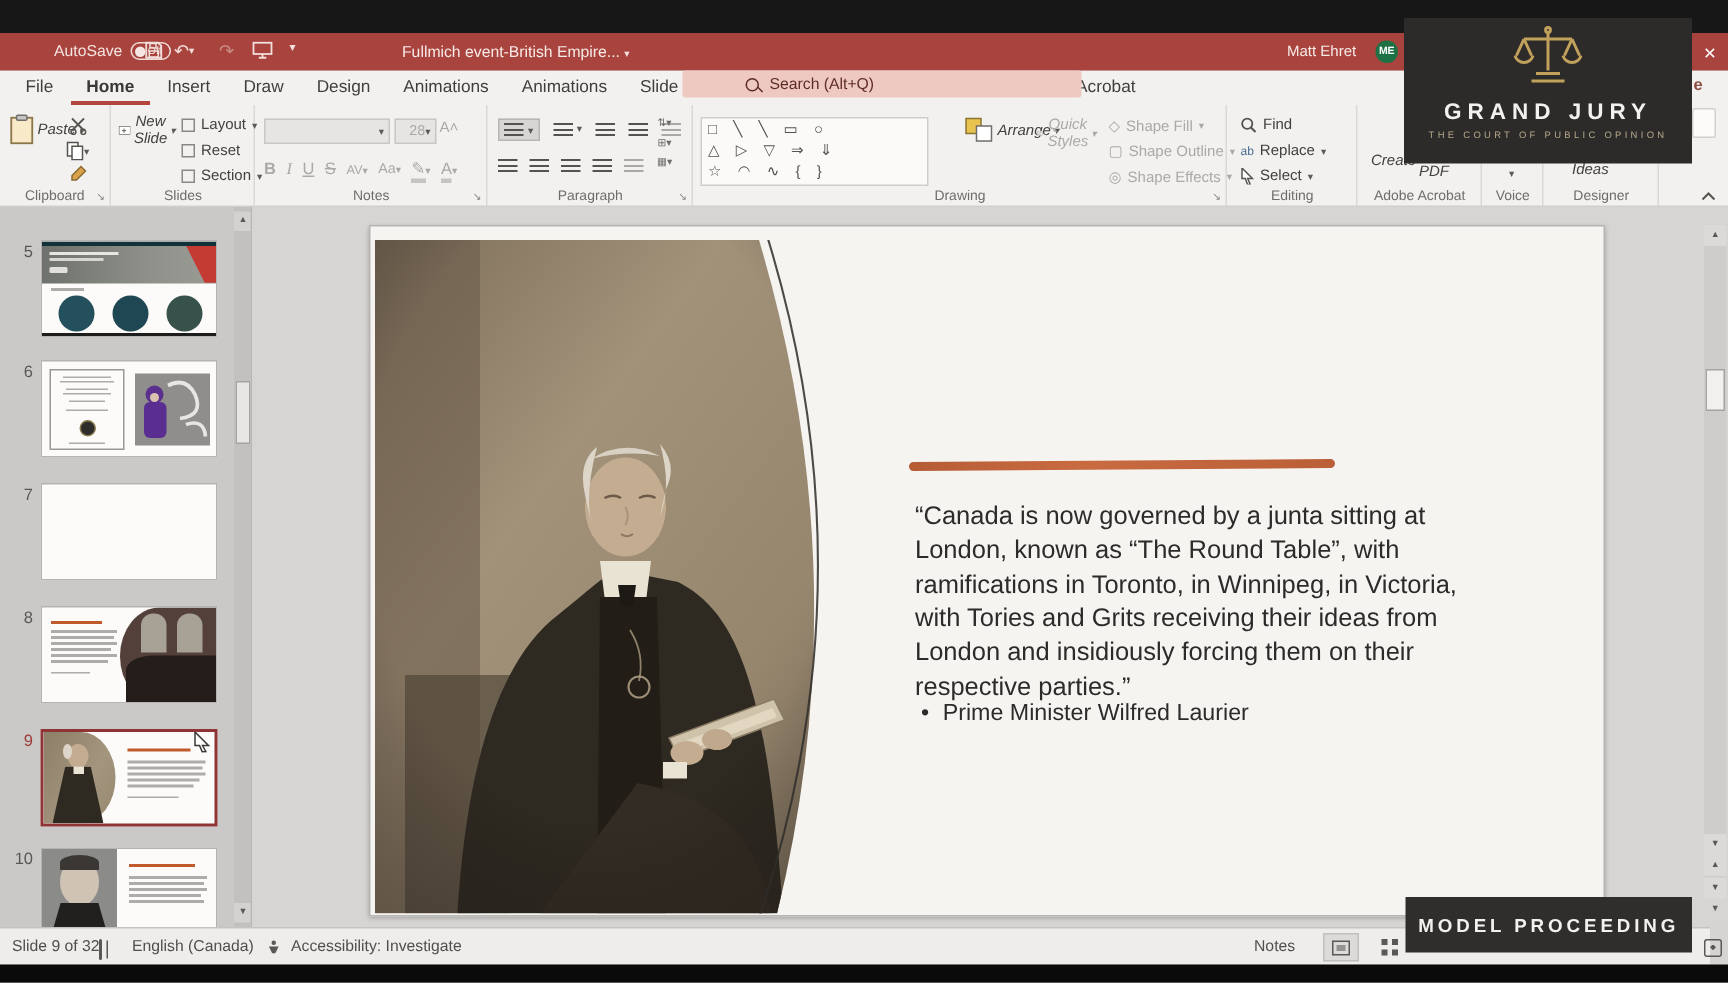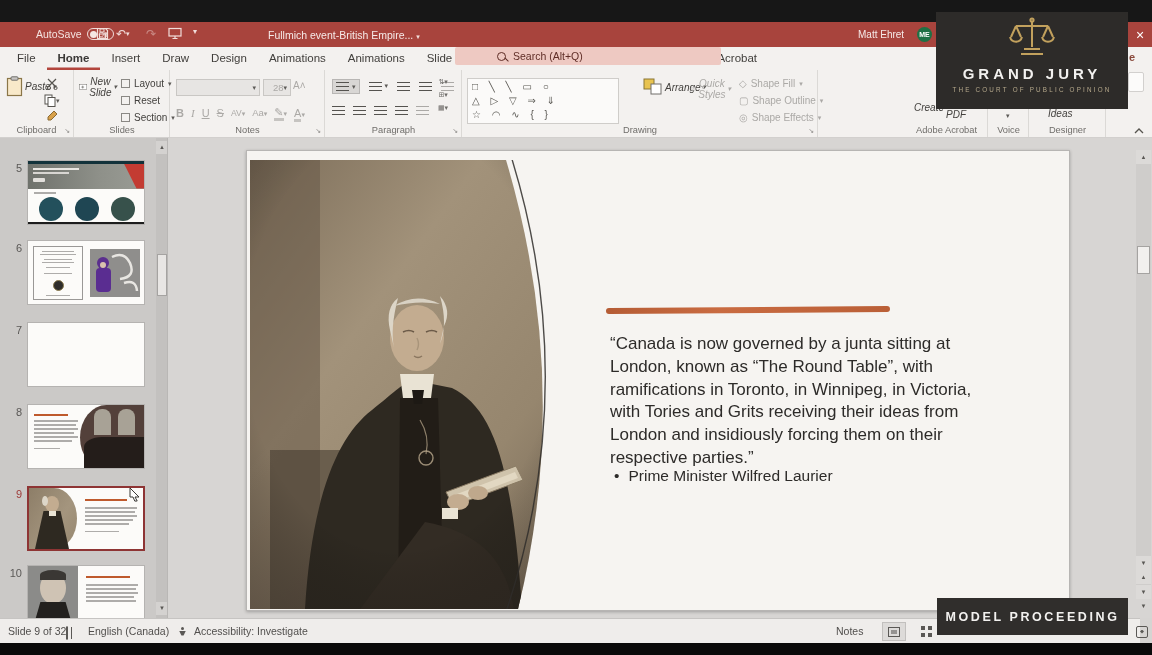--- a/index.html
+++ b/index.html
@@ -330,20 +330,42 @@
         </div>
       <div class="minirow smallbtn disabled" style="left:276px; top:42px;">
           <span>◎</span>
           <span>Shape Effects</span>
           <span class="dd">▾</span>
         </div>
       <span class="glabel">Drawing</span>
       <span class="launcher">↘</span>
     </div>
 
+    <div class="group" style="left:819px; width:86px;">
+      <div class="minirow smallbtn" style="left:8px; top:8px;">
+        <svg width="11" height="11" viewBox="0 0 11 11">
+            <circle cx="4.5" cy="4.5" r="3.4" fill="none" stroke="#56544f" stroke-width="1.2"></circle>
+            <path d="M7 7l3 3" stroke="#56544f" stroke-width="1.4"></path>
+          </svg>
+        <span>Find</span>
+      </div>
+      <div class="minirow smallbtn" style="left:8px; top:25px;">
+        <span style="color:#4a6e96; font-size:8px;">ab</span>
+        <span>Replace</span>
+          <span class="dd">▾</span>
+      </div>
+      <div class="minirow smallbtn" style="left:8px; top:42px;">
+        <svg width="9" height="11" viewBox="0 0 9 11">
+            <path d="M1 0l7 7H4.8L6.5 11 4.7 11 3.2 7H1z" fill="#fff" stroke="#56544f" stroke-width="1"></path>
+          </svg>
+        <span>Select</span>
+          <span class="dd">▾</span>
+      </div>
+      <span class="glabel">Editing</span>
+    </div>
 
     <div class="group" style="left:906px; width:82px;">
       <div class="bigbtn" style="left:8px; top:26px; width:66px; line-height:1.25;">
         <span>Create</span>
         <span>Adobe PDF</span>
       </div>
       <span class="glabel">Adobe Acrobat</span>
     </div>
 
     <div class="group" style="left:989px; width:40px;">

